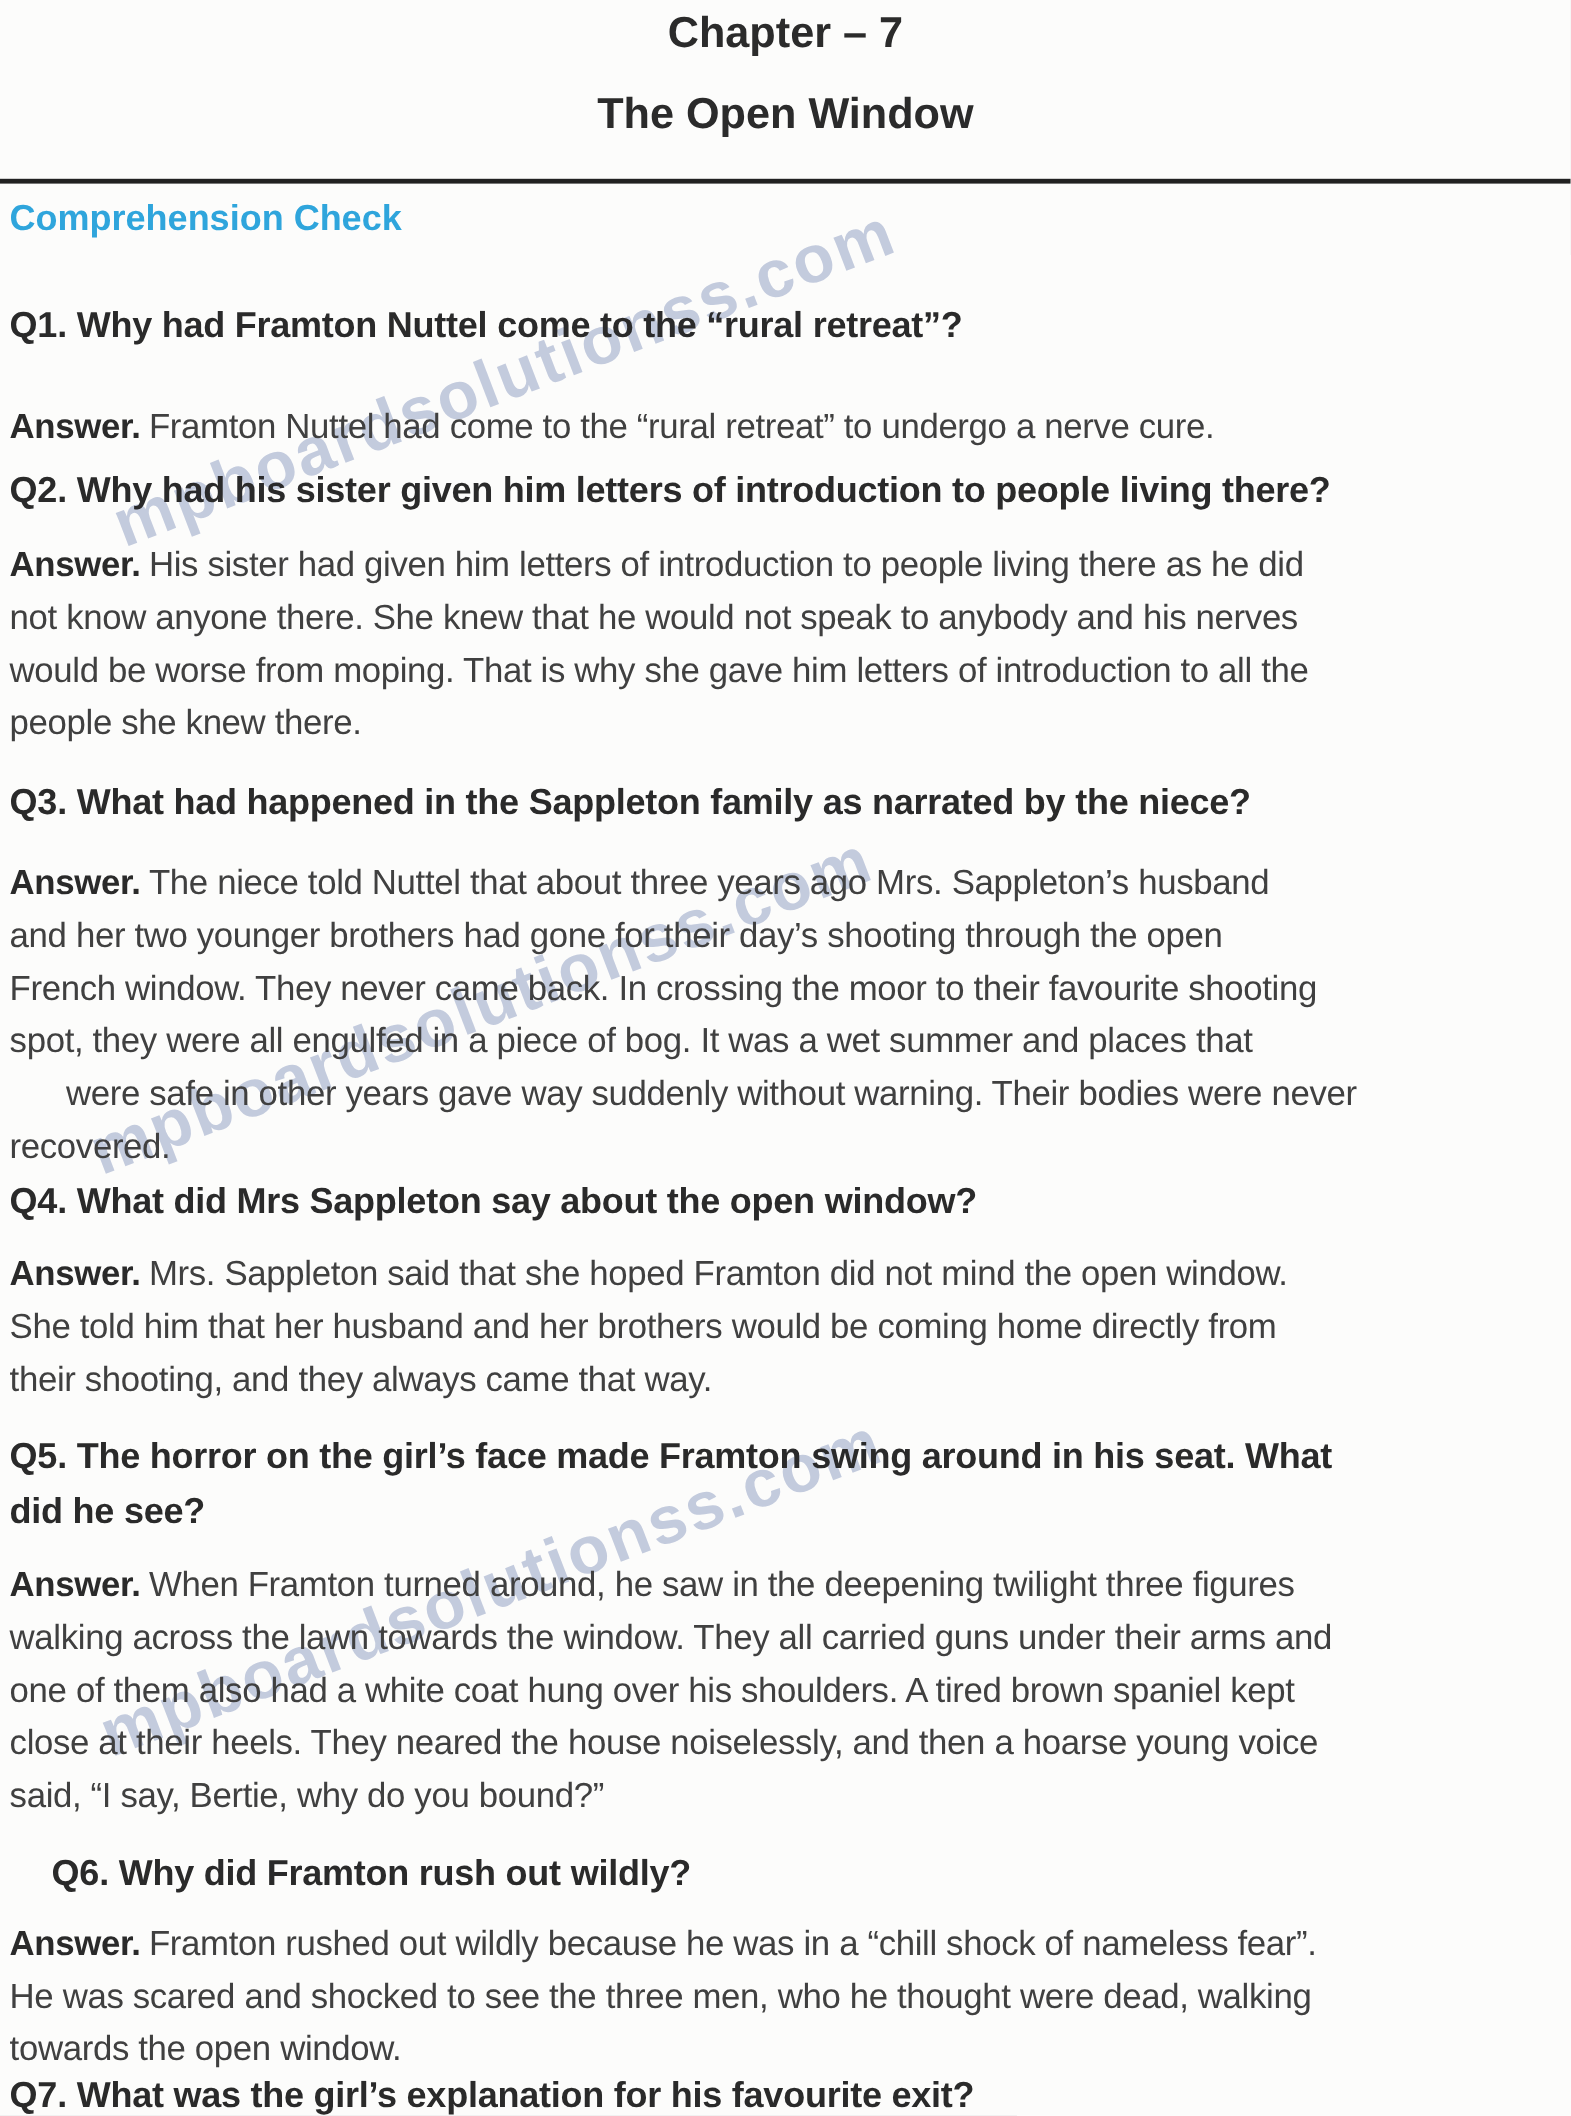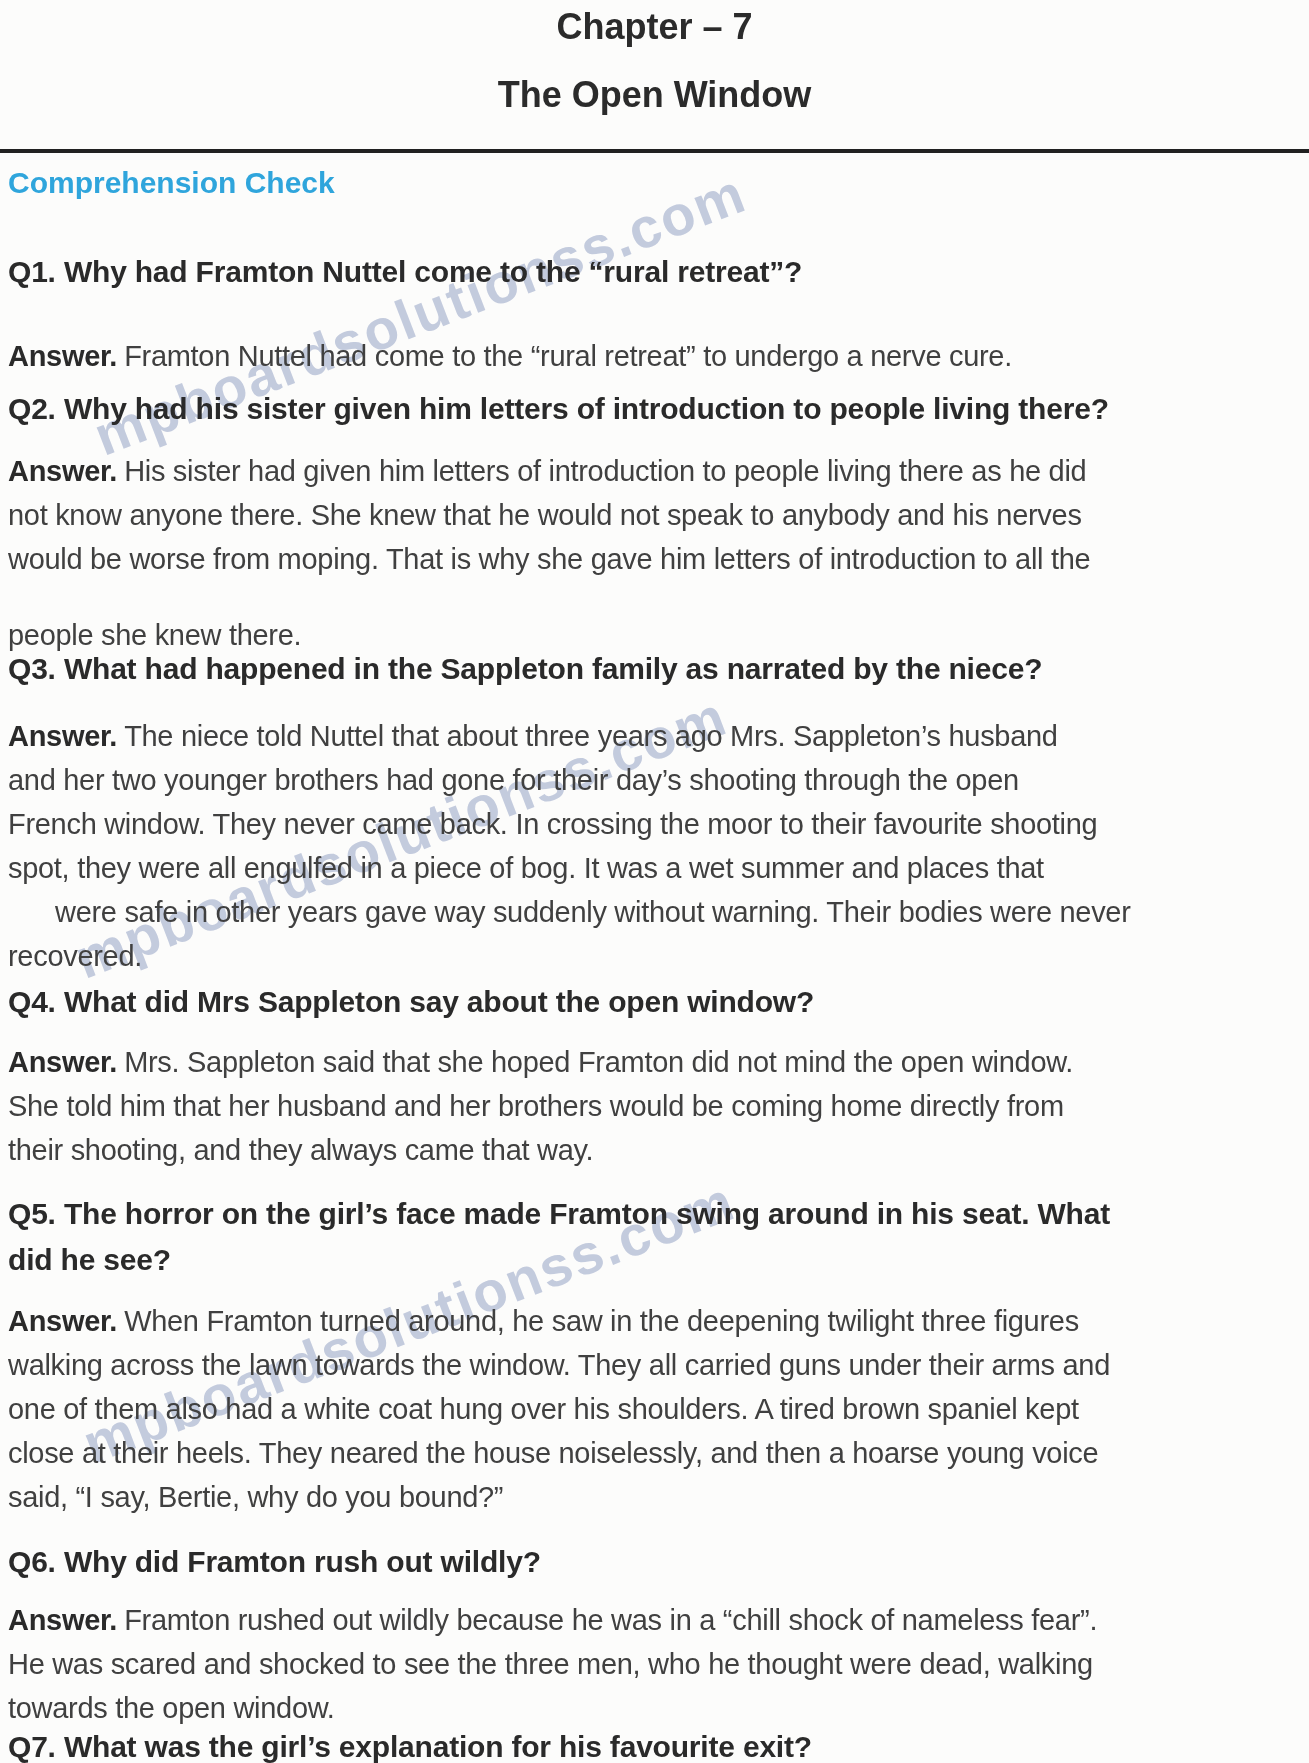--- a/index.html
+++ b/index.html
@@ -95,39 +95,39 @@
 
   <div class="section-heading">Comprehension Check</div>
 
   <main id="qa-container">
       <div class="q-line" style="top: 255px;">Q1. Why had Framton Nuttel come to the “rural retreat”?</div>
       <div class="a-line" style="top: 340px;"><span class="answer-label">Answer.</span><span>Framton Nuttel had come to the “rural retreat” to undergo a nerve cure.</span></div>
       <div class="q-line" style="top: 392px;">Q2. Why had his sister given him letters of introduction to people living there?</div>
       <div class="a-line" style="top: 455px;"><span class="answer-label">Answer.</span><span>His sister had given him letters of introduction to people living there as he did</span></div>
       <div class="a-line" style="top: 499px;">not know anyone there. She knew that he would not speak to anybody and his nerves</div>
       <div class="a-line" style="top: 543px;">would be worse from moping. That is why she gave him letters of introduction to all the</div>
-      <div class="a-line" style="top: 587px; margin-top: 32px;">people she knew there.</div>
+      <div class="a-line" style="top: 587px;">people she knew there.</div>
       <div class="q-line" style="top: 652px;">Q3. What had happened in the Sappleton family as narrated by the niece?</div>
       <div class="a-line" style="top: 720px;"><span class="answer-label">Answer.</span><span>The niece told Nuttel that about three years ago Mrs. Sappleton’s husband</span></div>
       <div class="a-line" style="top: 764px;">and her two younger brothers had gone for their day’s shooting through the open</div>
       <div class="a-line" style="top: 808px;">French window. They never came back. In crossing the moor to their favourite shooting</div>
       <div class="a-line" style="top: 852px;">spot, they were all engulfed in a piece of bog. It was a wet summer and places that</div>
       <div class="a-line" style="top: 896px; margin-left: 47px;">were safe in other years gave way suddenly without warning. Their bodies were never</div>
       <div class="a-line" style="top: 940px;">recovered.</div>
       <div class="q-line" style="top: 985px;">Q4. What did Mrs Sappleton say about the open window?</div>
       <div class="a-line" style="top: 1046px;"><span class="answer-label">Answer.</span><span>Mrs. Sappleton said that she hoped Framton did not mind the open window.</span></div>
       <div class="a-line" style="top: 1090px;">She told him that her husband and her brothers would be coming home directly from</div>
       <div class="a-line" style="top: 1134px;">their shooting, and they always came that way.</div>
       <div class="q-line" style="top: 1197px;">Q5. The horror on the girl’s face made Framton swing around in his seat. What</div>
       <div class="q-line" style="top: 1243px;">did he see?</div>
       <div class="a-line" style="top: 1305px;"><span class="answer-label">Answer.</span><span>When Framton turned around, he saw in the deepening twilight three figures</span></div>
       <div class="a-line" style="top: 1349px;">walking across the lawn towards the window. They all carried guns under their arms and</div>
       <div class="a-line" style="top: 1393px;">one of them also had a white coat hung over his shoulders. A tired brown spaniel kept</div>
       <div class="a-line" style="top: 1437px;">close at their heels. They neared the house noiselessly, and then a hoarse young voice</div>
       <div class="a-line" style="top: 1481px;">said, “I say, Bertie, why do you bound?”</div>
-      <div class="q-line" style="top: 1545px;">Q6. Why did Framton rush out wildly?</div>
+      <div class="q-line" style="top: 1545px; margin-left: 35px;">Q6. Why did Framton rush out wildly?</div>
       <div class="a-line" style="top: 1604px;"><span class="answer-label">Answer.</span><span>Framton rushed out wildly because he was in a “chill shock of nameless fear”.</span></div>
       <div class="a-line" style="top: 1648px;">He was scared and shocked to see the three men, who he thought were dead, walking</div>
       <div class="a-line" style="top: 1692px;">towards the open window.</div>
       <div class="q-line" style="top: 1730px;">Q7. What was the girl’s explanation for his favourite exit?</div>
     </main>
 
 </div>
 
 </body></html>

